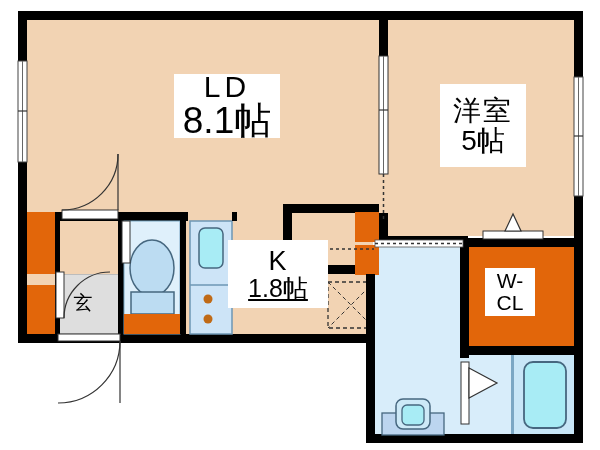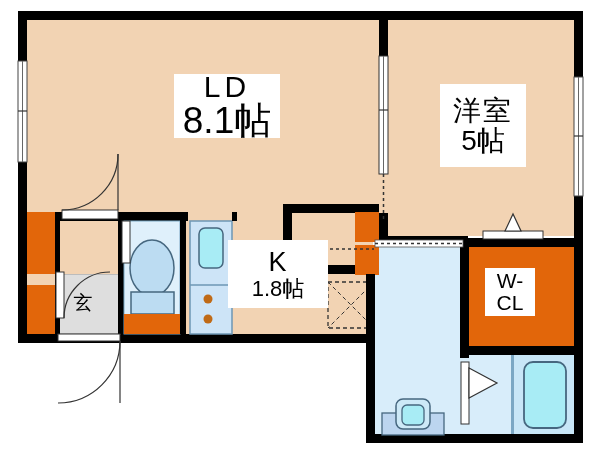--- a/index.html
+++ b/index.html
@@ -45,21 +45,21 @@
     letter-spacing: 2px;
   }
   #yoshitsu-label .line2 { font-size: 28px; letter-spacing: 0px; }
   #k-label {
     left: 228px; top: 240px;
     width: 100px; height: 68px;
     font-size: 27px;
     letter-spacing: 1px;
   }
   #k-label .line1 { font-size: 27px; }
-  #k-label .line2 { font-size: 22px; letter-spacing: 0px; }
+  #k-label .line2 { font-size: 25px; letter-spacing: 0px; text-decoration: underline; }
   #wcl-label {
     left: 485px; top: 268px;
     width: 50px; height: 48px;
     font-size: 21px;
     letter-spacing: 0px;
   }
   #genkan-label {
     left: 68px; top: 290px;
     width: 30px; height: 26px;
     font-size: 19px;

